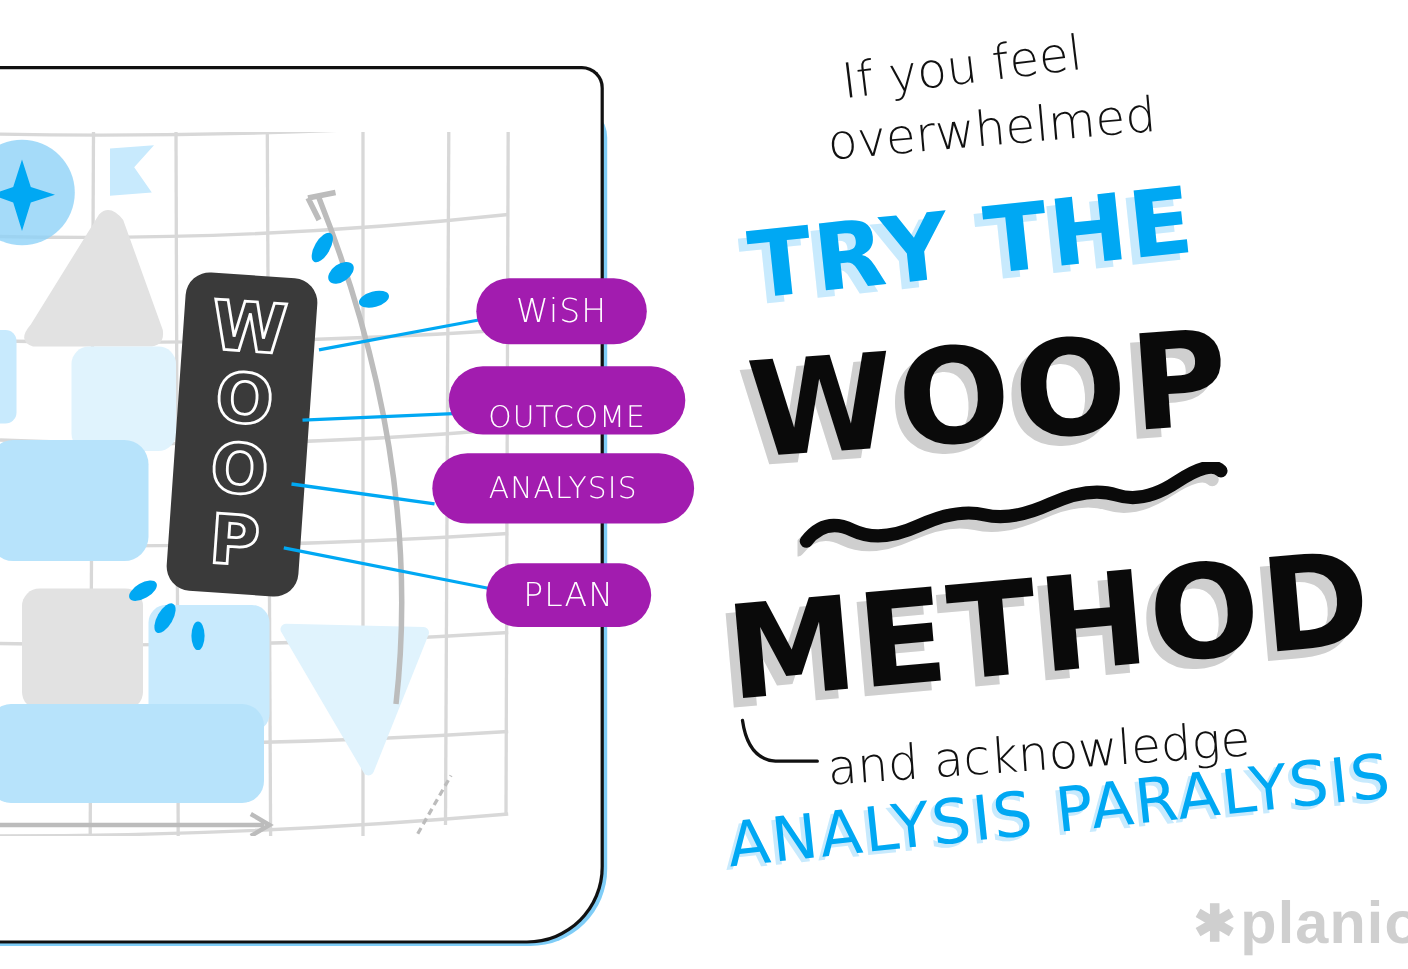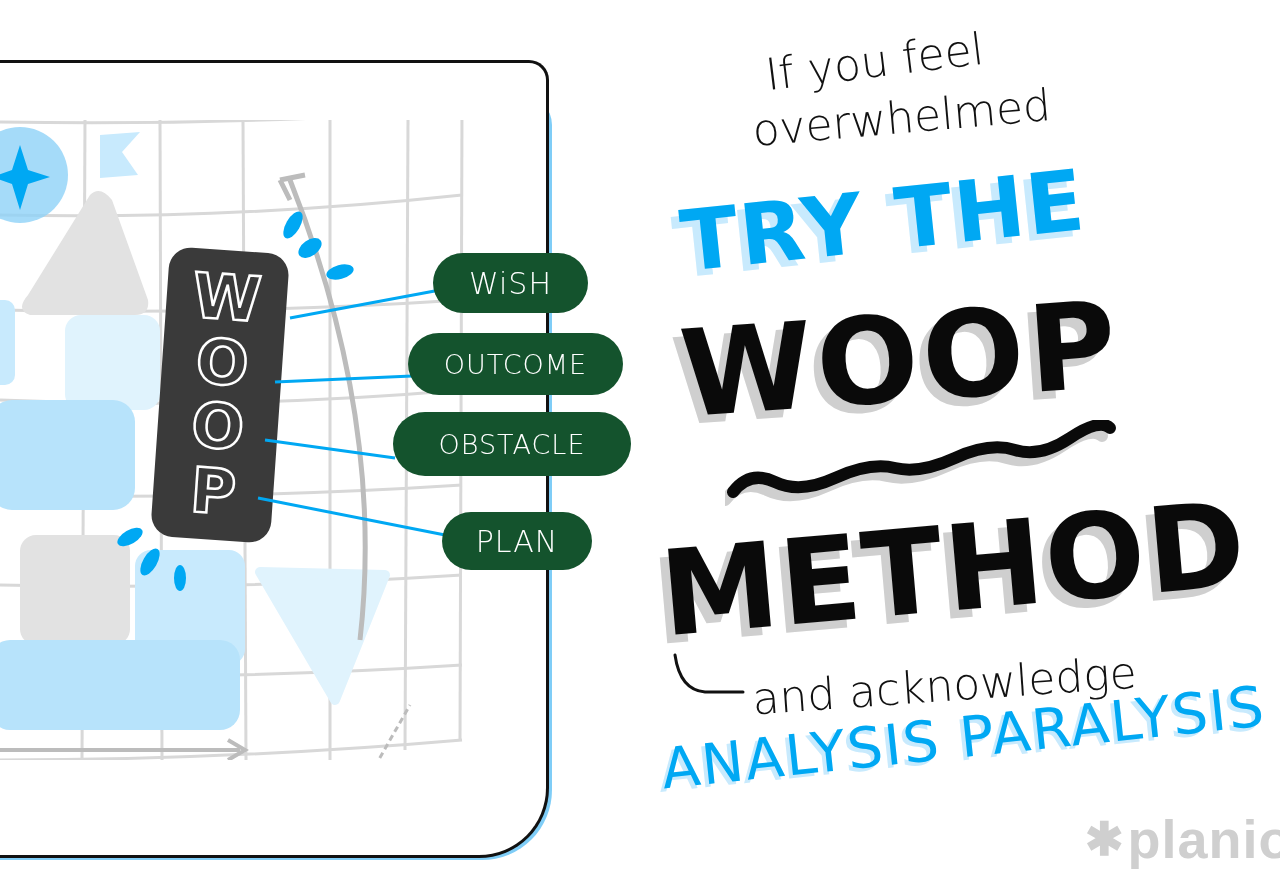--- a/index.html
+++ b/index.html
@@ -2,21 +2,21 @@
 <html><head>
 <meta charset="utf-8">
 <style>
   html,body{margin:0;padding:0;}
   body{width:1280px;height:881px;background:#ffffff;position:relative;overflow:hidden;font-family:"DejaVu Sans",sans-serif;}
   .abs{position:absolute;}
   
   .paper-shadow{left:-20px;top:95px;width:572px;height:765px;background:#7fcdf7;border-radius:0 30px 70px 0;}
   .paper{left:-20px;top:60px;width:566px;height:792px;background:#ffffff;border:3px solid #111;border-left:none;border-radius:0 20px 70px 0/0 20px 70px 0;}
   .grid{left:0;top:120px;width:465px;height:640px;}
-  .pill{background:#14532d;color:#ffffff;border-radius:40px;display:flex;align-items:center;justify-content:center;font-family:"DejaVu Sans",sans-serif;font-weight:300;font-size:30px;letter-spacing:1px;}
+  .pill{background:#a21caf;color:#ffffff;border-radius:40px;display:flex;align-items:center;justify-content:center;font-family:"DejaVu Sans",sans-serif;font-weight:300;font-size:30px;letter-spacing:1px;}
   .woop-card{left:160px;top:250px;width:120px;height:290px;background:#3a3a3a;border-radius:22px;transform:rotate(4deg);display:flex;flex-direction:column;align-items:center;justify-content:space-around;padding:16px 0;box-sizing:border-box;}
   .woop-letter{color:#3a3a3a;font-size:62px;font-weight:bold;-webkit-text-stroke:2.5px #ffffff;font-family:"DejaVu Sans",sans-serif;line-height:1;}
   .script{font-family:"DejaVu Sans",sans-serif;font-weight:300;color:#111;}
   .headline-blue{font-family:"DejaVu Sans",sans-serif;font-weight:bold;color:#00a8f3;text-shadow:-8px 6px 0 #c8eafd;}
   .headline-black{font-family:"DejaVu Sans",sans-serif;font-weight:bold;color:#0a0a0a;text-shadow:-9px 8px 0 #cfcfcf;}
   .brand{color:#cfcfcf;font-weight:bold;font-family:"Liberation Sans",sans-serif;}
 </style>
 </head>
 <body>
 
@@ -89,25 +89,25 @@
     <line x1="290" y1="318" x2="440" y2="290"></line>
     <line x1="275" y1="382" x2="412" y2="376"></line>
     <line x1="265" y1="440" x2="395" y2="458"></line>
     <line x1="258" y1="498" x2="445" y2="535"></line>
   </g>
 </svg>
 
 <div class="abs pill" style="left:433px;top:253px;width:155px;height:60px;">
   <span>WiSH</span>
 </div>
-<div class="abs pill" style="left:408px;top:333px;width:215px;height:62px;font-size:27px;">
+<div class="abs pill" style="left:408px;top:333px;width:215px;height:62px;font-size:27px;align-items:flex-end;">
   <span>OUTCOME</span>
 </div>
 <div class="abs pill" style="left:393px;top:412px;width:238px;height:64px;font-size:27px;">
-  <span>OBSTACLE</span>
+  <span>ANALYSIS</span>
 </div>
 <div class="abs pill" style="left:442px;top:500px;width:150px;height:58px;margin-top:12px;">
   <span>PLAN</span>
 </div>
 
 <div class="abs script" style="left:765px;top:36px;font-size:44px;transform:rotate(-7deg);">If you feel</div>
 <div class="abs script" style="left:752px;top:92px;font-size:44px;transform:rotate(-5deg);">overwhelmed</div>
 
 <div class="abs headline-blue" style="left:680px;top:172px;font-size:84px;letter-spacing:2px;transform:rotate(-6deg);">TRY THE</div>
 

